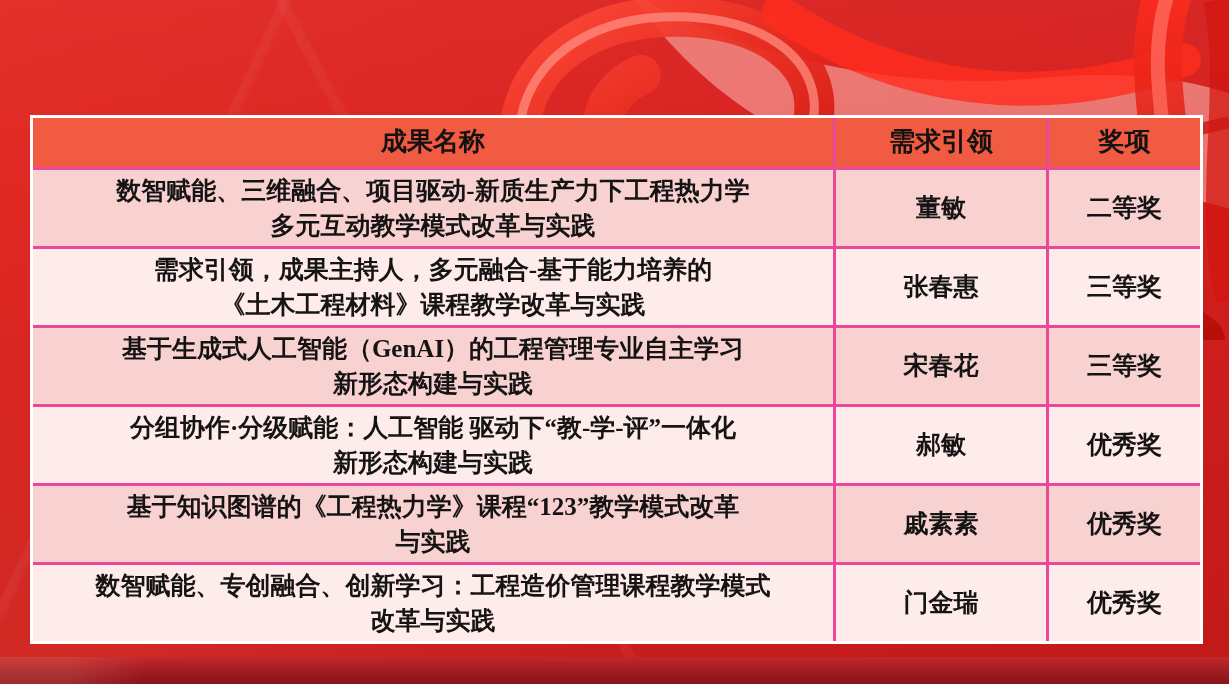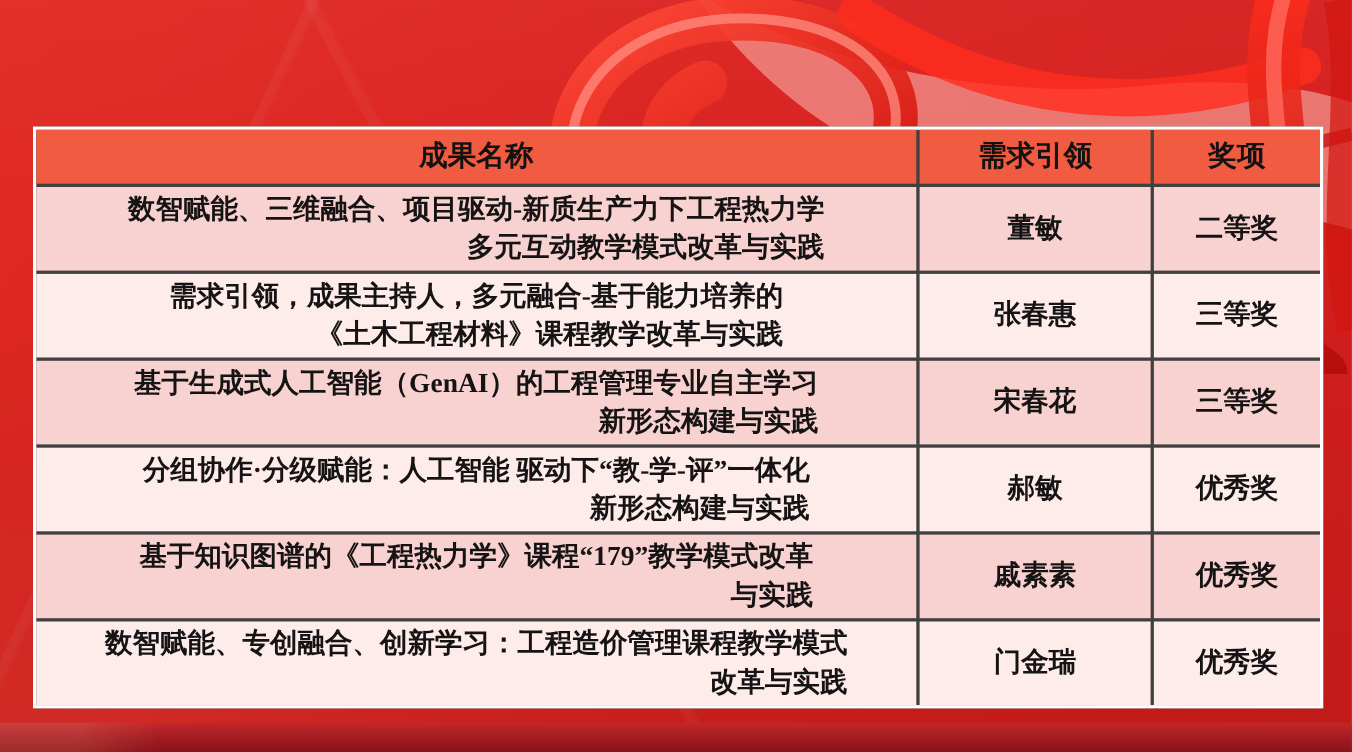--- a/index.html
+++ b/index.html
@@ -26,21 +26,21 @@
     position: absolute; left: 0; right: 0; bottom: 0; height: 27px;
     background: linear-gradient(180deg, #c3272b 0%, #a51d22 45%, #871318 100%);
   }
   .bottom-band::after {
     content: ""; position: absolute; inset: 0;
     background: linear-gradient(100deg, rgba(255,160,140,0.18) 0 6%, transparent 12% 100%);
   }
   .awards-table {
     position: absolute; left: 30px; top: 115px;
     width: 1173px; box-sizing: border-box;
-    border: 3px solid #ffffff; background: #404040;
+    border: 3px solid #ffffff; background: #ec4899;
     display: grid;
     grid-template-columns: 800px 210px 151px;
     grid-auto-rows: auto;
     gap: 3px;
   }
   .row { display: contents; }
   .cell {
     display: flex; align-items: center; justify-content: center;
     text-align: center;
     color: #151313;
@@ -52,21 +52,21 @@
     min-height: 76px;
   }
   .cell.head {
     background: #f15b42;
     min-height: 49px;
     font-size: 26px;
     color: #141111;
   }
   .row.odd  .cell { background: #f8d2d0; }
   .row.even .cell { background: #fdecea; }
-  .cell.name { white-space: pre-line; text-align: right; }
+  .cell.name { white-space: pre-line; }
 </style>
 </head>
 <body>
 
 <div class="bg-facets"></div>
 
 <svg class="ribbon" viewBox="0 0 750 340" aria-hidden="true">
   <defs>
     <linearGradient id="redGrad" x1="0" y1="0" x2="1" y2="1">
       <stop offset="0" stop-color="#ff4a38"></stop>
@@ -116,21 +116,21 @@
   </div>
 
   <div class="row even">
     <div class="cell name">分组协作·分级赋能：人工智能 驱动下“教-学-评”一体化
 新形态构建与实践</div>
     <div class="cell">郝敏</div>
     <div class="cell">优秀奖</div>
   </div>
 
   <div class="row odd">
-    <div class="cell name">基于知识图谱的《工程热力学》课程“179”教学模式改革
+    <div class="cell name">基于知识图谱的《工程热力学》课程“123”教学模式改革
 与实践</div>
     <div class="cell">戚素素</div>
     <div class="cell">优秀奖</div>
   </div>
 
   <div class="row even">
     <div class="cell name">数智赋能、专创融合、创新学习：工程造价管理课程教学模式
 改革与实践</div>
     <div class="cell">门金瑞</div>
     <div class="cell">优秀奖</div>

